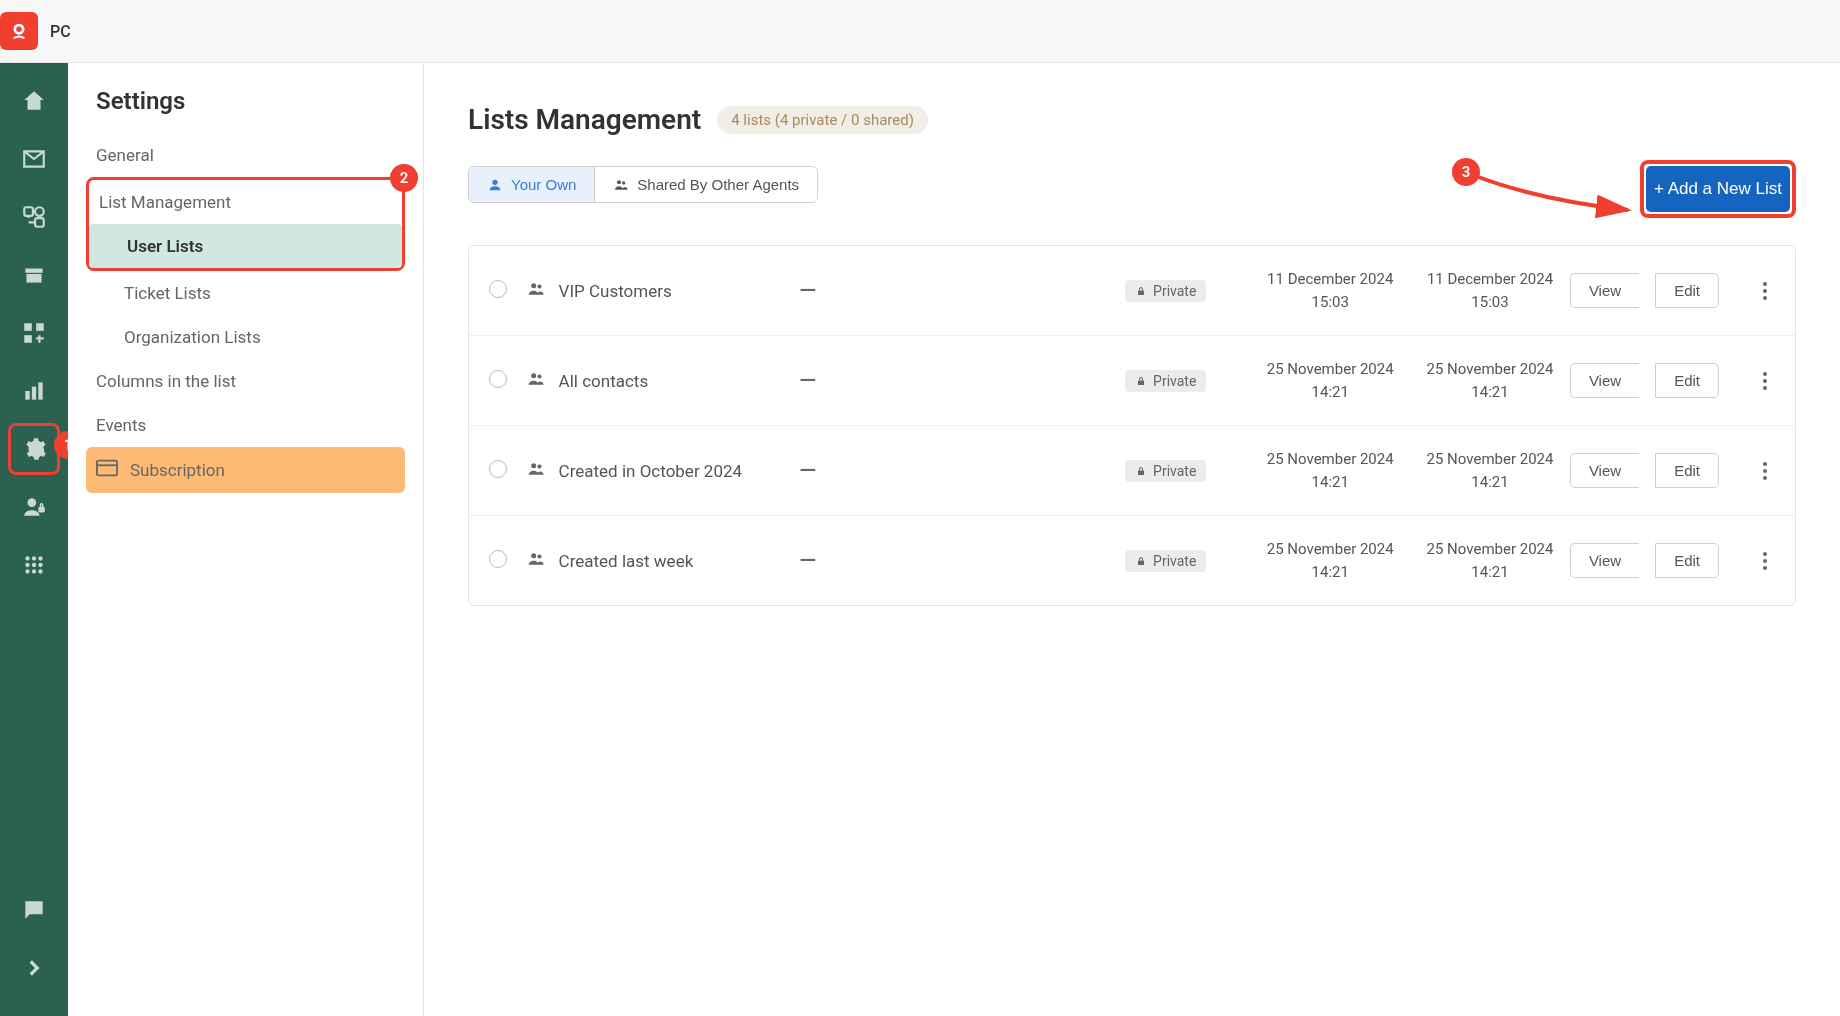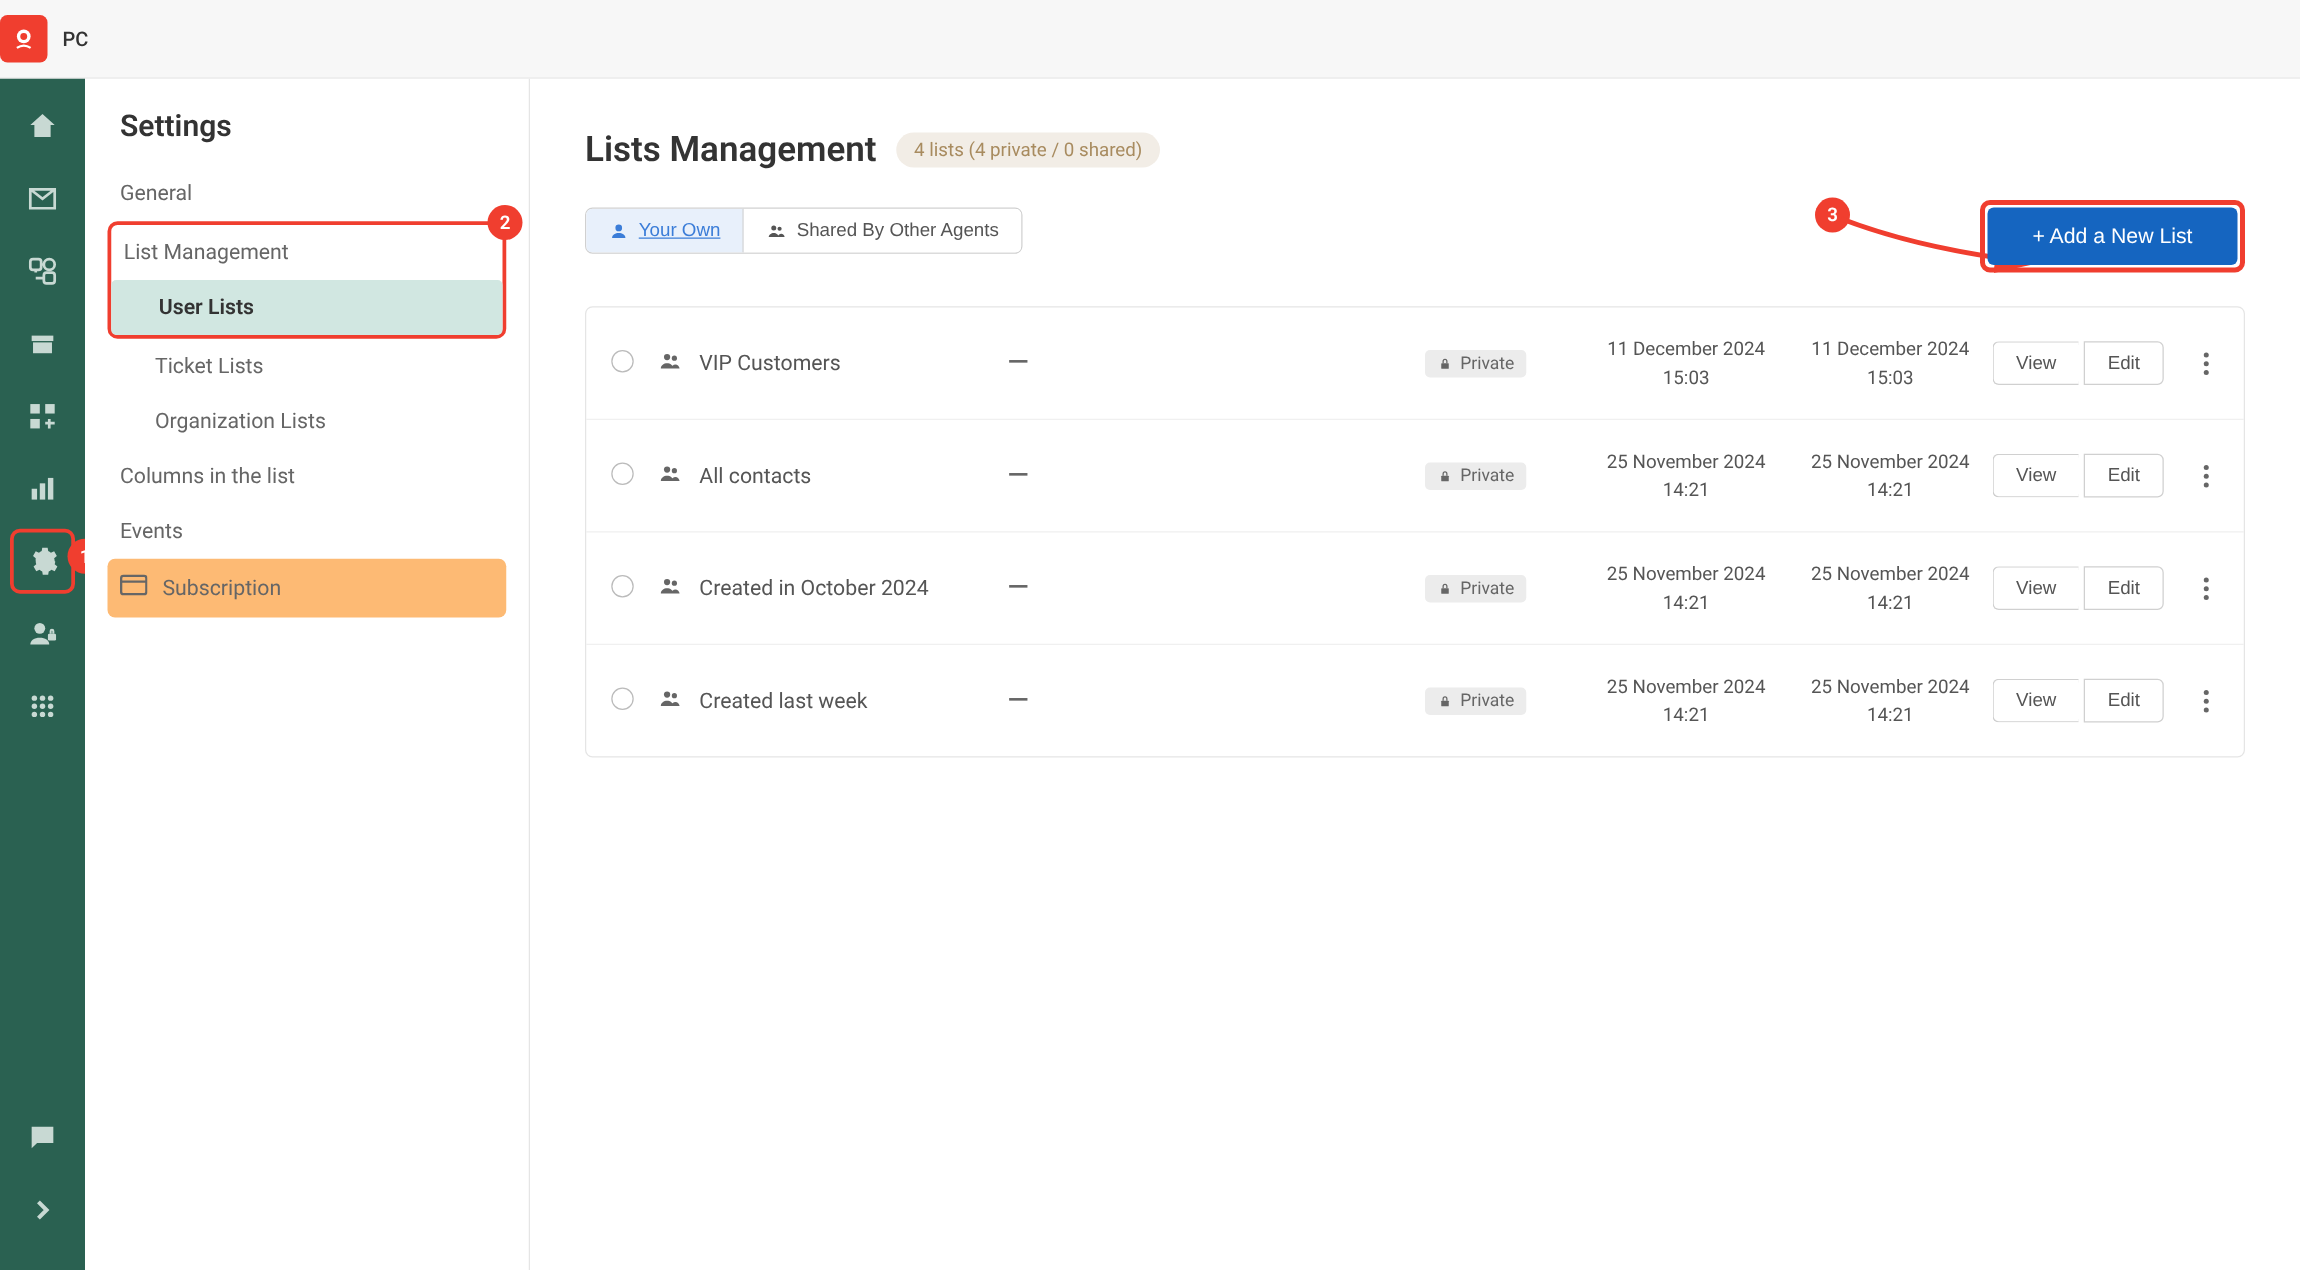--- a/index.html
+++ b/index.html
@@ -36,42 +36,42 @@
 
 
 .main { position: absolute; top: 63px; left: 424px; right: 0; height: calc(100% - 63px); padding: 40px 44px; background: #fff; }
 .page-header { display: flex; align-items: center; margin-bottom: 30px; flex-wrap: wrap; }
 .page-title { font-size: 28px; font-weight: 600; color: #333; margin-right: 16px; }
 .list-count-badge { background: #f2ede6; color: #a88b5f; font-size: 15px; padding: 5px 14px; border-radius: 14px; }
 
 .tab-row { display: flex; align-items: center; position: relative; margin-bottom: 42px; }
 .tab-group { display: flex; border: 1px solid #d0d0d0; border-radius: 6px; overflow: hidden; }
 .tab-btn { padding: 9px 18px; font-size: 15px; background: #fff; color: #555; cursor: pointer; display: flex; align-items: center; gap: 8px; border: none; }
-.tab-btn.active { background: #e8f0fb; color: #3b7dd8; text-decoration: underline; }
+.tab-btn.active { background: #e8f0fb; color: #3b7dd8; }
 .tab-btn:not(:last-child) { border-right: 1px solid #d0d0d0; }
 .tab-btn svg { width: 16px; height: 16px; fill: currentColor; }
 
 .add-btn-wrap { position: absolute; right: 0; top: -6px; border: 4px solid #f03e2f; border-radius: 8px; padding: 2px; }
-.add-btn { background: #1565c0; color: #fff; font-size: 17px; padding: 13px 36px; border: none; border-radius: 5px; cursor: pointer; font-weight: 500; }
+.add-btn { background: #1565c0; color: #fff; font-size: 17px; padding: 13px 8px; border: none; border-radius: 5px; cursor: pointer; font-weight: 500; }
 
 .annotation-3 { position: absolute; top: -8px; right: 316px; }
 .annotation-3 .num { background: #f03e2f; color: #fff; font-size: 15px; font-weight: 600; width: 28px; height: 28px; border-radius: 50%; display: flex; align-items: center; justify-content: center; }
 .arrow-svg { position: absolute; top: 4px; right: 158px; pointer-events: none; }
 
 
 .data-table { width: 100%; border: 1px solid #e5e5e5; border-radius: 6px; }
 .table-header { display: flex; align-items: center; padding: 14px 20px; border-bottom: 1px solid #e5e5e5; color: #666; font-size: 15px; }
 .table-row { display: flex; align-items: center; padding: 22px 20px; border-bottom: 1px solid #f0f0f0; }
 .table-row:last-child { border-bottom: none; }
 .col-check { width: 40px; }
 .col-name { width: 290px; display: flex; align-items: center; gap: 12px; }
 .col-desc { width: 300px; color: #666; font-size: 22px; font-weight: 500; }
 .col-access { width: 180px; text-align: center; }
 .col-date { width: 170px; text-align: center; line-height: 1.5; color: #555; }
-.col-actions { flex: 1; display: flex; align-items: center; justify-content: flex-end; gap: 4px; }
+.col-actions { flex: 1; display: flex; align-items: center; justify-content: flex-end; gap: 16px; }
 .radio-circle { width: 18px; height: 18px; border: 1.5px solid #bbb; border-radius: 50%; display: inline-block; }
 .col-name .icon svg { width: 20px; height: 16px; fill: #666; }
 .col-name .name-text { font-size: 17px; color: #555; }
 .access-pill { background: #ececec; color: #666; font-size: 14px; padding: 3px 10px; border-radius: 4px; display: inline-flex; align-items: center; gap: 6px; }
 .access-pill svg { width: 12px; height: 12px; fill: #666; }
 .btn-small { border: 1px solid #d0d0d0; background: #fff; padding: 8px 18px; font-size: 15px; color: #555; cursor: pointer; }
 .btn-view { border-radius: 5px 0 0 5px; border-right: none; }
 .btn-edit { border-radius: 0 5px 5px 0; }
 .more-dots { margin-left: 28px; margin-right: 8px; cursor: pointer; color: #666; display: flex; flex-direction: column; gap: 3px; align-items: center; }
 .more-dots span { width: 4px; height: 4px; background: #666; border-radius: 50%; }

